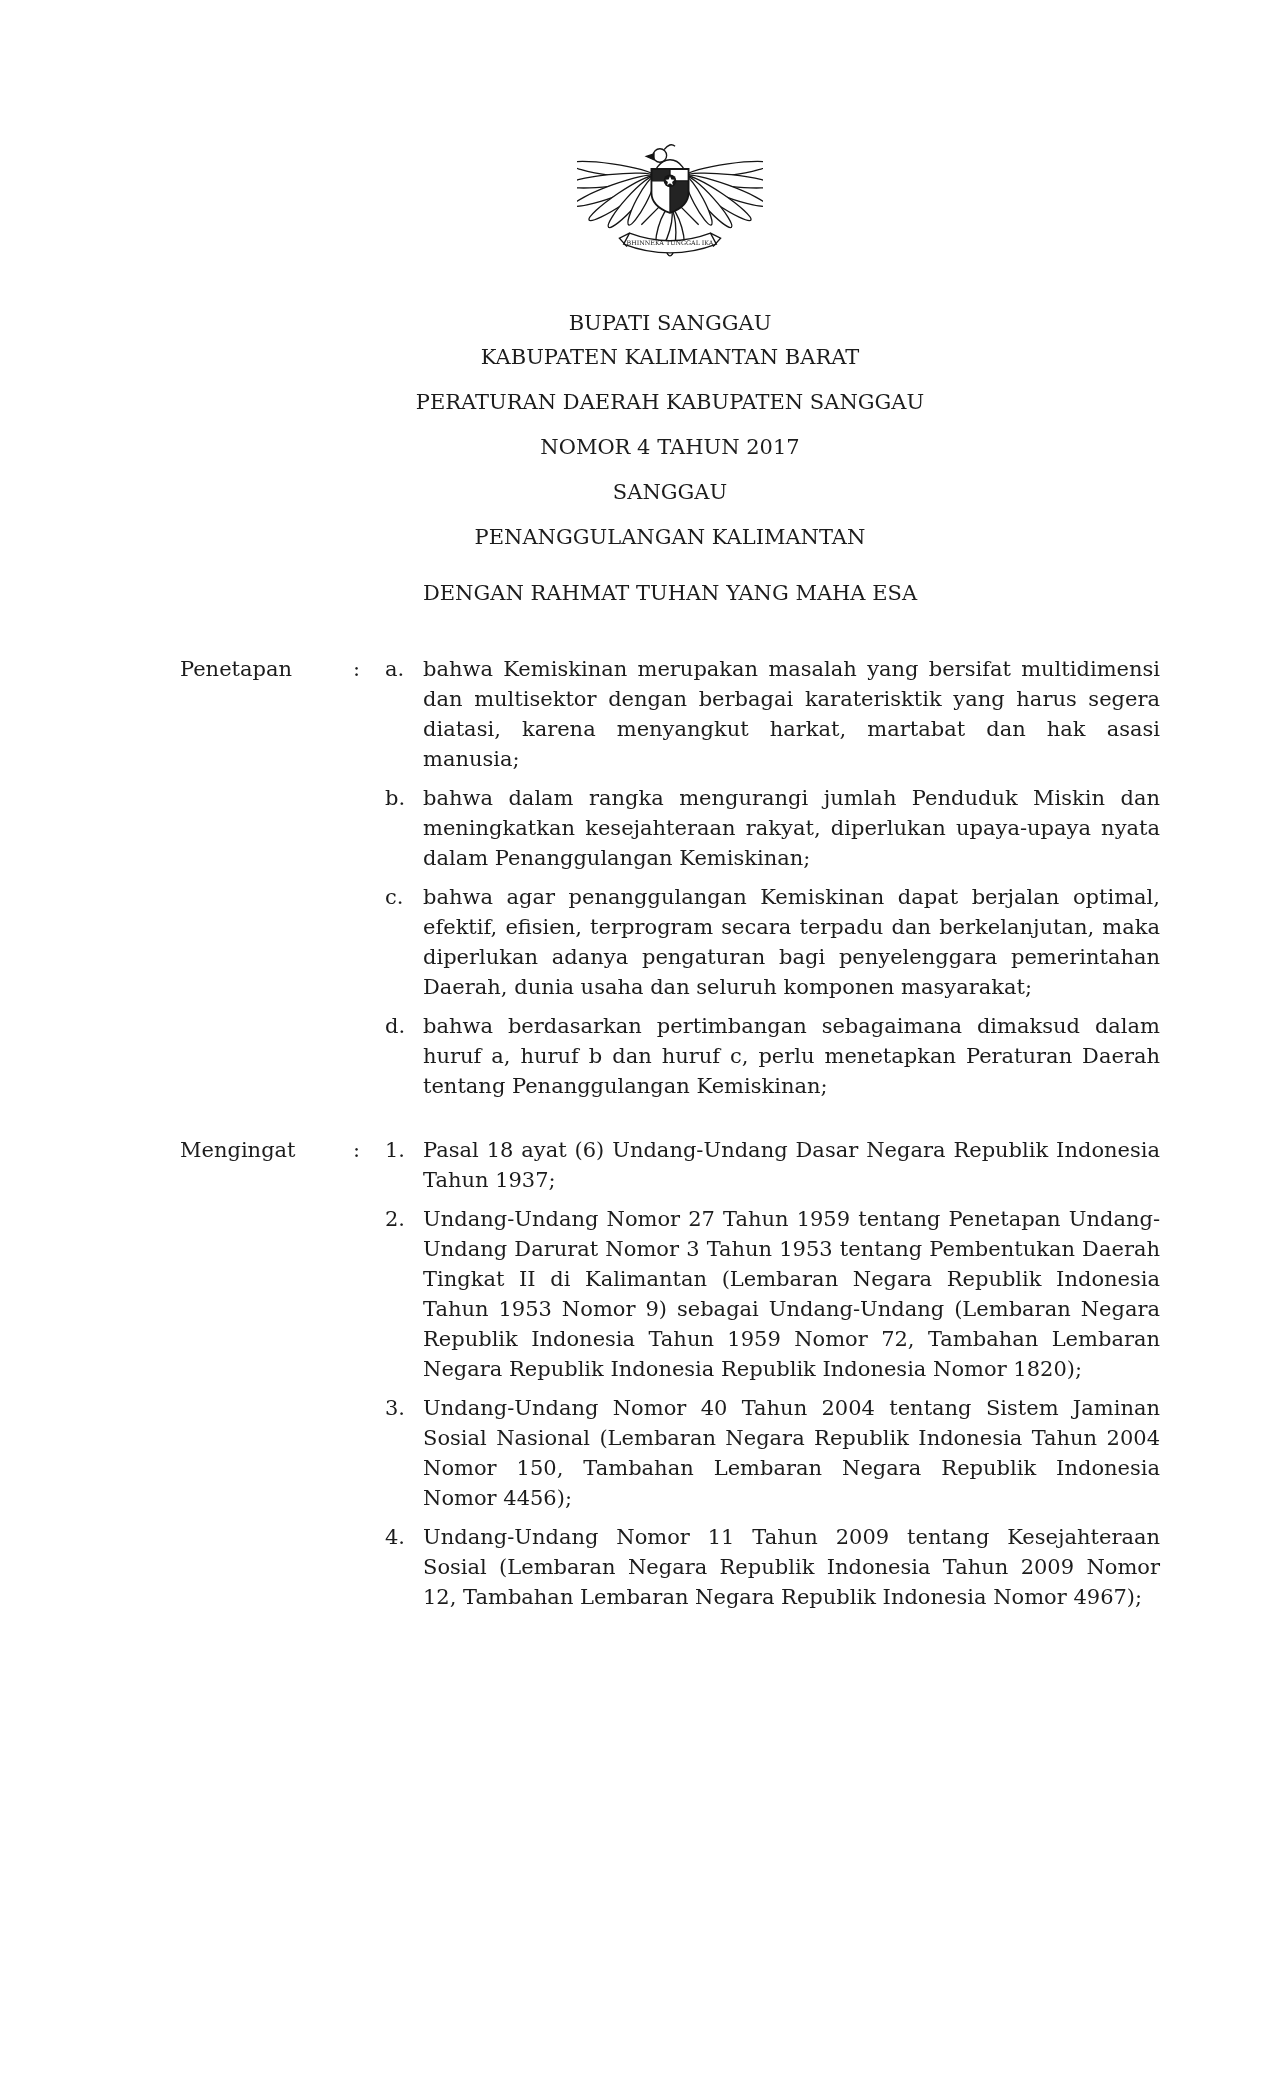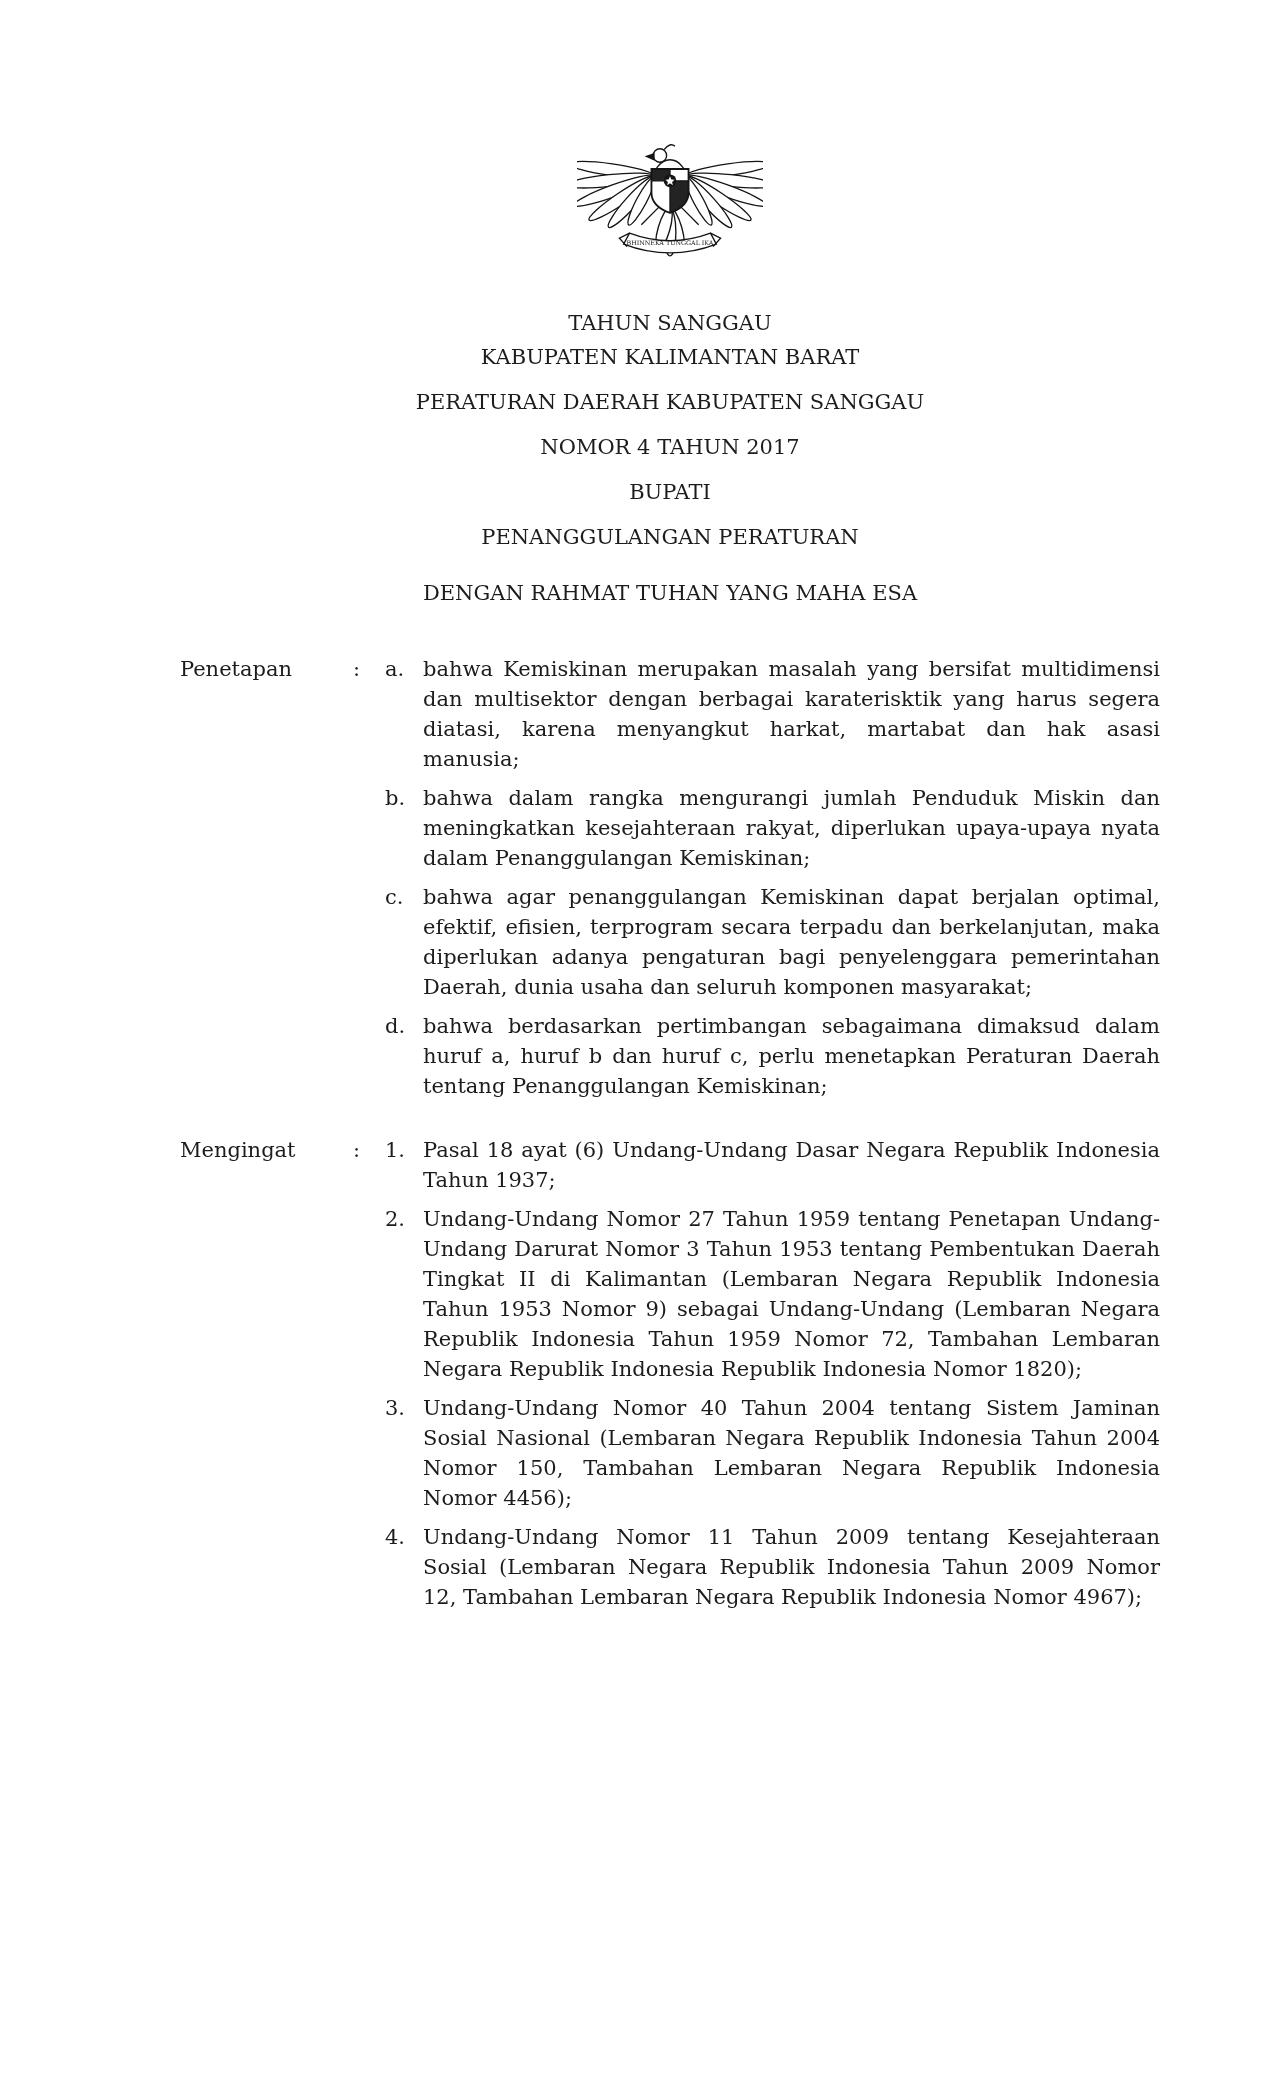--- a/index.html
+++ b/index.html
@@ -122,26 +122,26 @@
         <polygon points="110,78.6 111.6,82.4 115.4,82.7 112.5,85.3 113.4,89.2 110,87 106.6,89.2 107.5,85.3 104.6,82.7 108.4,82.4" fill="#ffffff" stroke="none"></polygon>
 
         <path d="M62,146 q48,18 96,0 l7,13 q-55,21 -110,0 z" fill="#ffffff"></path>
         <path d="M62,146 l-12,6 l9,10 M158,146 l12,6 l-9,10" fill="none"></path>
         <text x="110" y="160" text-anchor="middle" font-size="7.5" font-family="DejaVu Serif, serif" fill="#151515" stroke="none">BHINNEKA TUNGGAL IKA</text>
       </g>
     </svg>
   </div>
 
   <div class="doc-header">
-    <div class="h-line tight">TAHUN SANGGAU</div>
+    <div class="h-line tight">BUPATI SANGGAU</div>
     <div class="h-line">KABUPATEN KALIMANTAN BARAT</div>
     <div class="h-line">PERATURAN DAERAH KABUPATEN SANGGAU</div>
     <div class="h-line">NOMOR 4 TAHUN 2017</div>
-    <div class="h-line">BUPATI</div>
-    <div class="h-line gap-lg">PENANGGULANGAN PERATURAN</div>
+    <div class="h-line">SANGGAU</div>
+    <div class="h-line gap-lg">PENANGGULANGAN KALIMANTAN</div>
     <div class="h-line">DENGAN RAHMAT TUHAN YANG MAHA ESA</div>
   </div>
 
   <div class="sections">
 
     <div class="section">
       <div class="section-label">Penetapan</div>
       <div class="section-colon">:</div>
       <div class="items">
         <div class="item">

